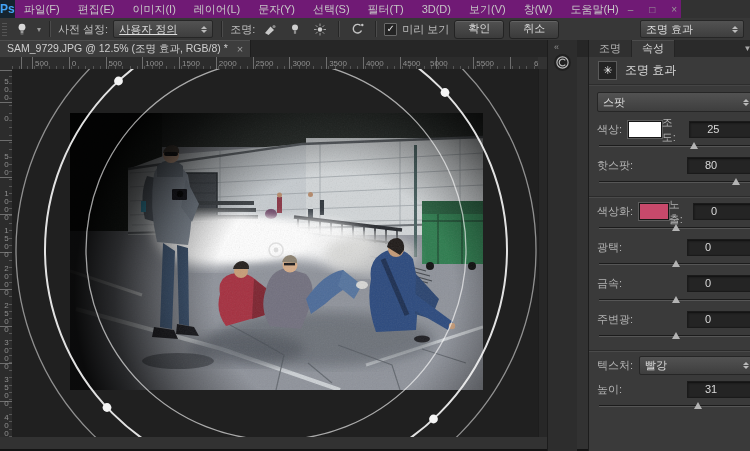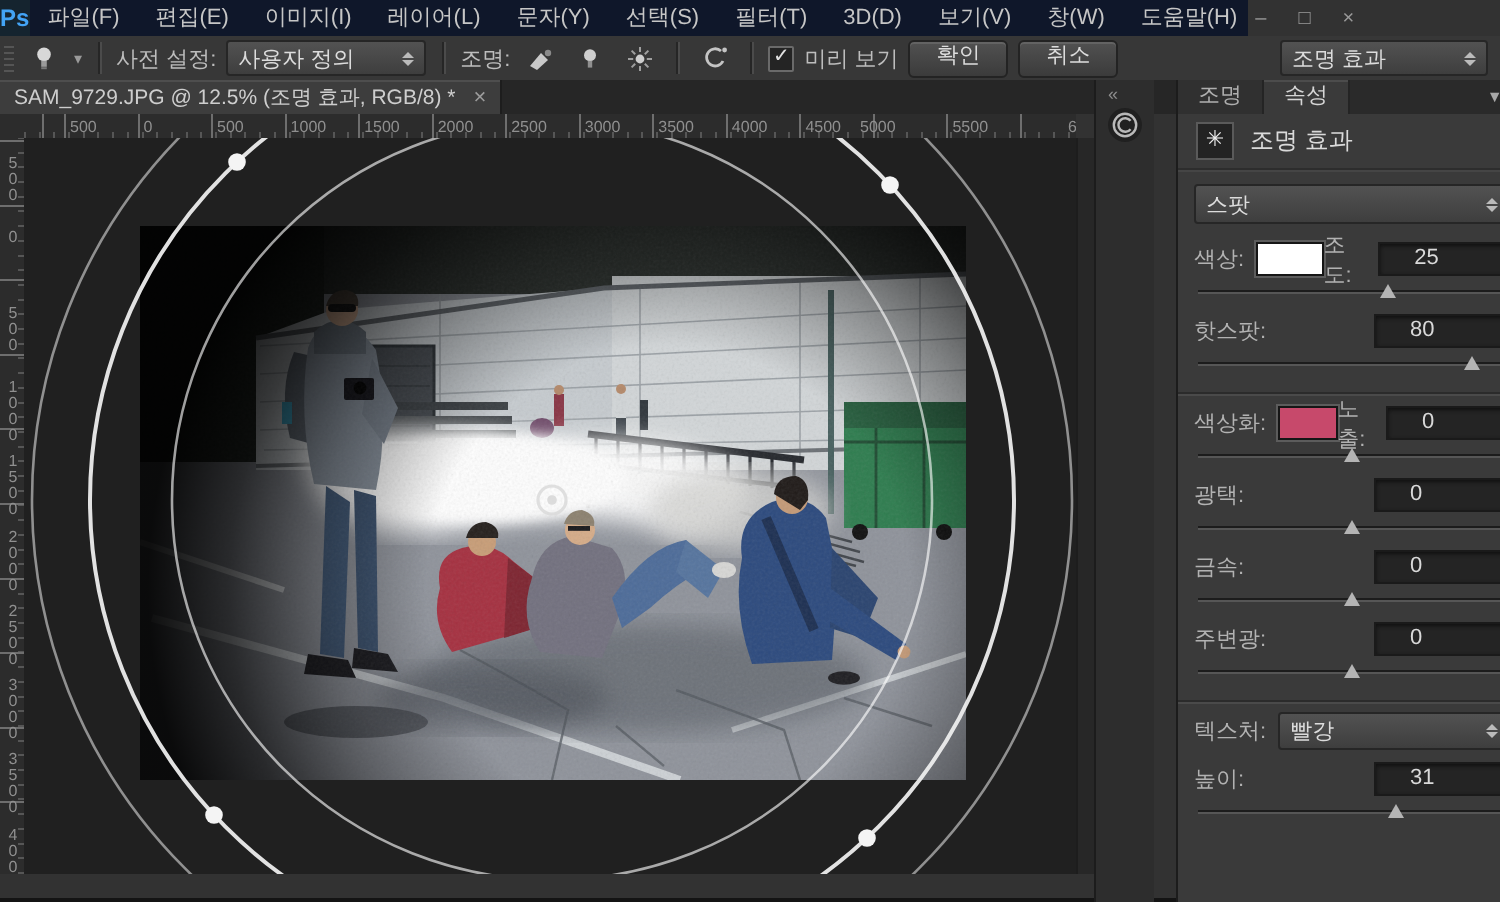--- a/index.html
+++ b/index.html
@@ -1,21 +1,21 @@
 <!DOCTYPE html>
 <html><head>
 <meta charset="utf-8">
 <style>
   html,body{margin:0;padding:0;background:#141414;}
   #stage{position:relative;width:750px;height:451px;overflow:hidden;background:#323232;
          font-family:"Liberation Sans","DejaVu Sans",sans-serif;font-size:11px;color:#cfcfcf;-webkit-font-smoothing:antialiased;}
   .abs{position:absolute;}
 
   
-  .menubar{left:0;top:0;width:624px;height:18px;background:#0f172a;border-bottom:1px solid #1f1f1f;
+  .menubar{left:0;top:0;width:681px;height:18px;background:#701a75;border-bottom:1px solid #1f1f1f;
            display:flex;align-items:center;}
   .ps-logo{width:27px;height:18px;background:#15242f;color:#43a4f5;font-weight:bold;font-size:12px;
            text-align:center;line-height:18px;letter-spacing:0;}
   .menu-item{padding:0 9px;font-size:11px;color:#c6c6c6;line-height:18px;white-space:nowrap;}
   .win-controls{margin-left:auto;display:flex;gap:16px;padding-right:12px;color:#9a9a9a;font-size:10px;}
   .win-controls span{cursor:default;}
 
   
   .optionsbar{left:0;top:18px;width:750px;height:22px;background:#373737;border-bottom:1px solid #242424;
               display:flex;align-items:center;gap:5px;}
@@ -132,21 +132,21 @@
     <div class="icon-btn">
       <svg width="14" height="14" viewBox="0 0 14 14">
           <circle cx="7" cy="5.2" r="3.4" fill="#d8d8d8"></circle>
           <rect x="5.6" y="8.4" width="2.8" height="3" fill="#9a9a9a"></rect>
           <rect x="5.6" y="11.6" width="2.8" height="1" fill="#777"></rect>
         </svg>
     </div>
     <span style="color:#9a9a9a;font-size:8px;">▾</span>
     <div class="sep"></div>
     <span class="ob-label">사전 설정:</span>
-    <div class="dropdown" style="width:88px;">
+    <div class="dropdown" style="width:88px;text-decoration:underline;">
       <span>사용자 정의</span>
       <span class="updown">
           <i class="u"></i>
           <i class="d"></i>
         </span>
     </div>
     <div class="sep"></div>
     <span class="ob-label">조명:</span>
     <div class="icon-btn">
       <svg width="14" height="13" viewBox="0 0 14 13">

